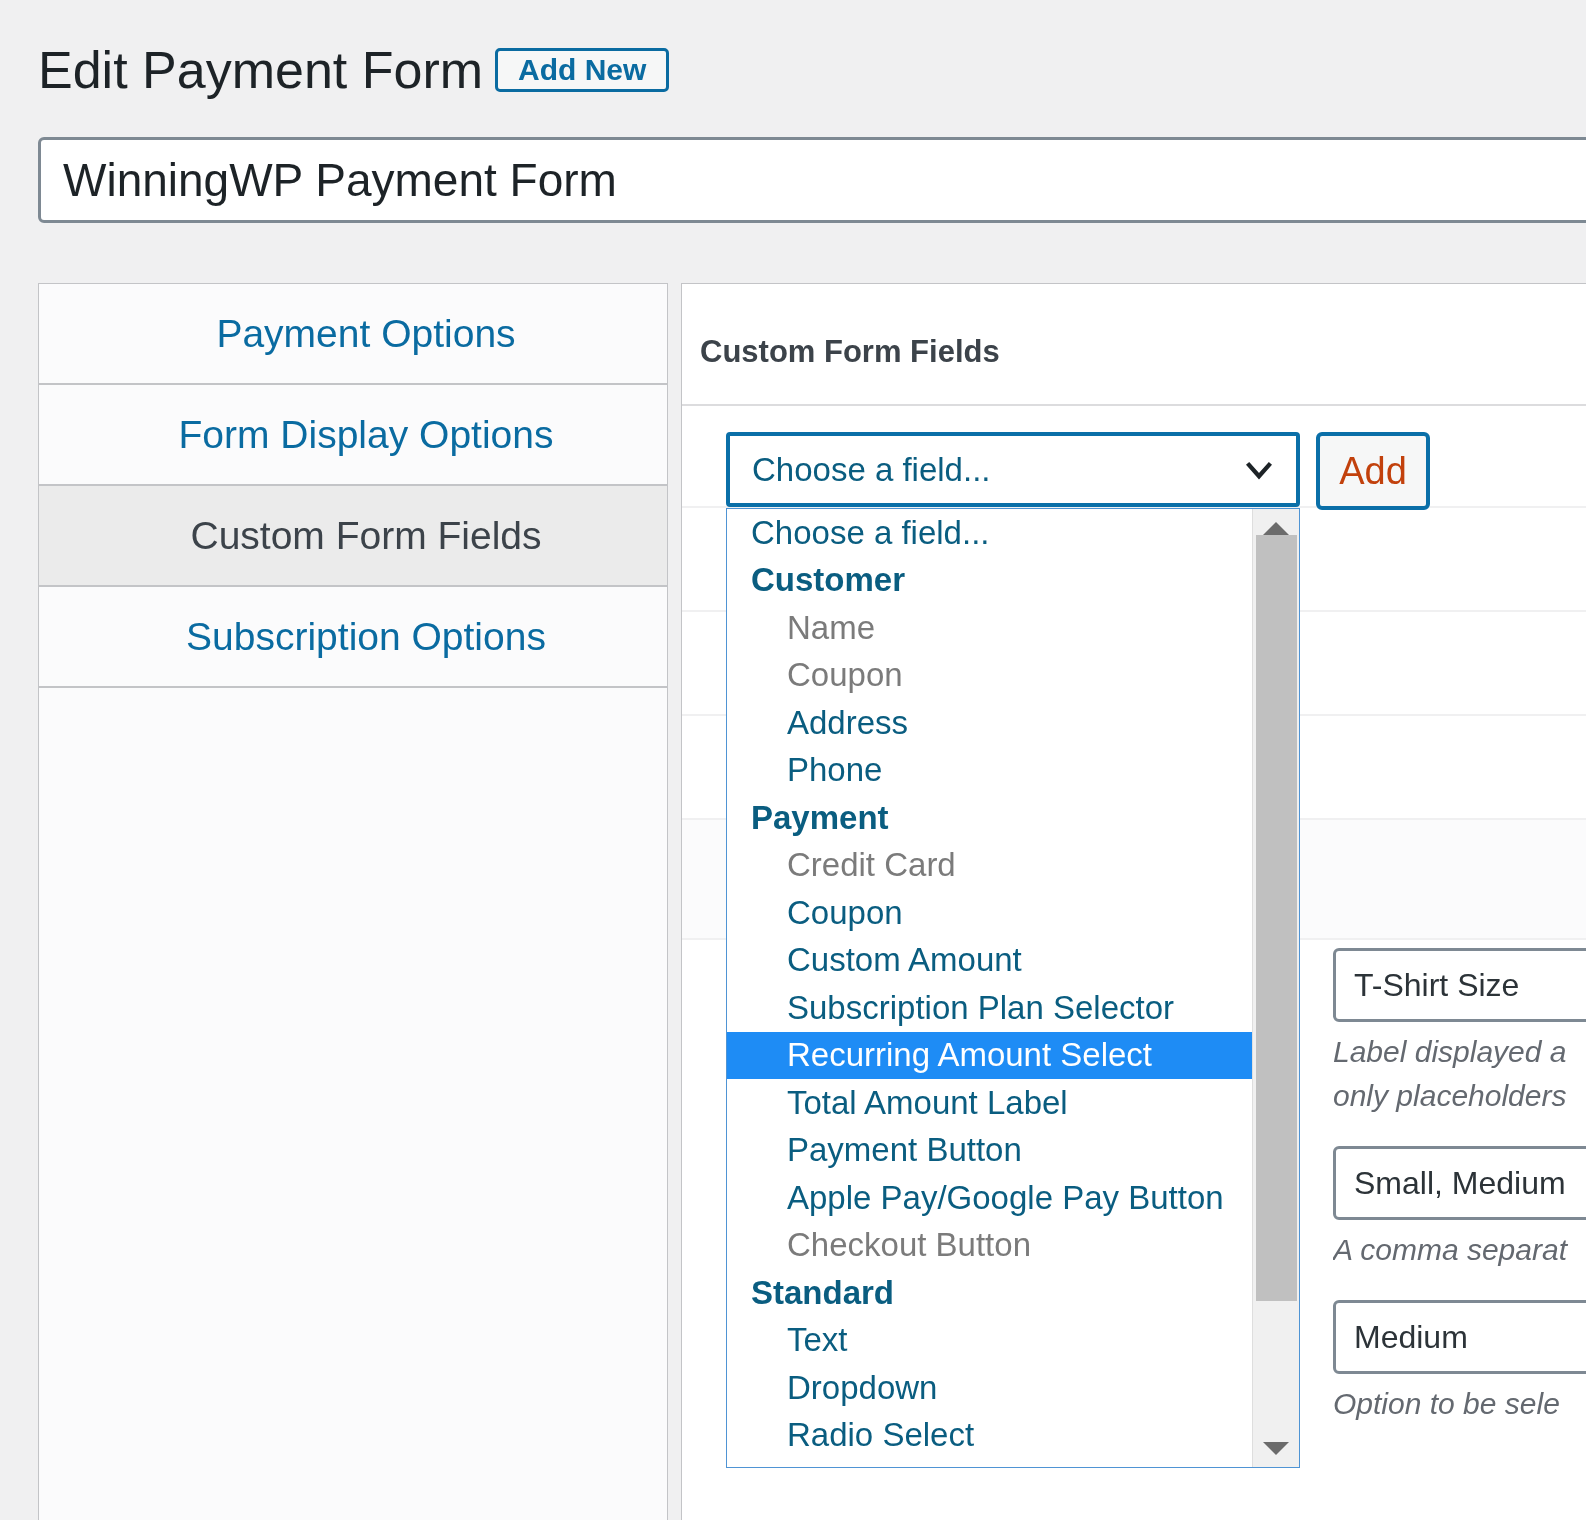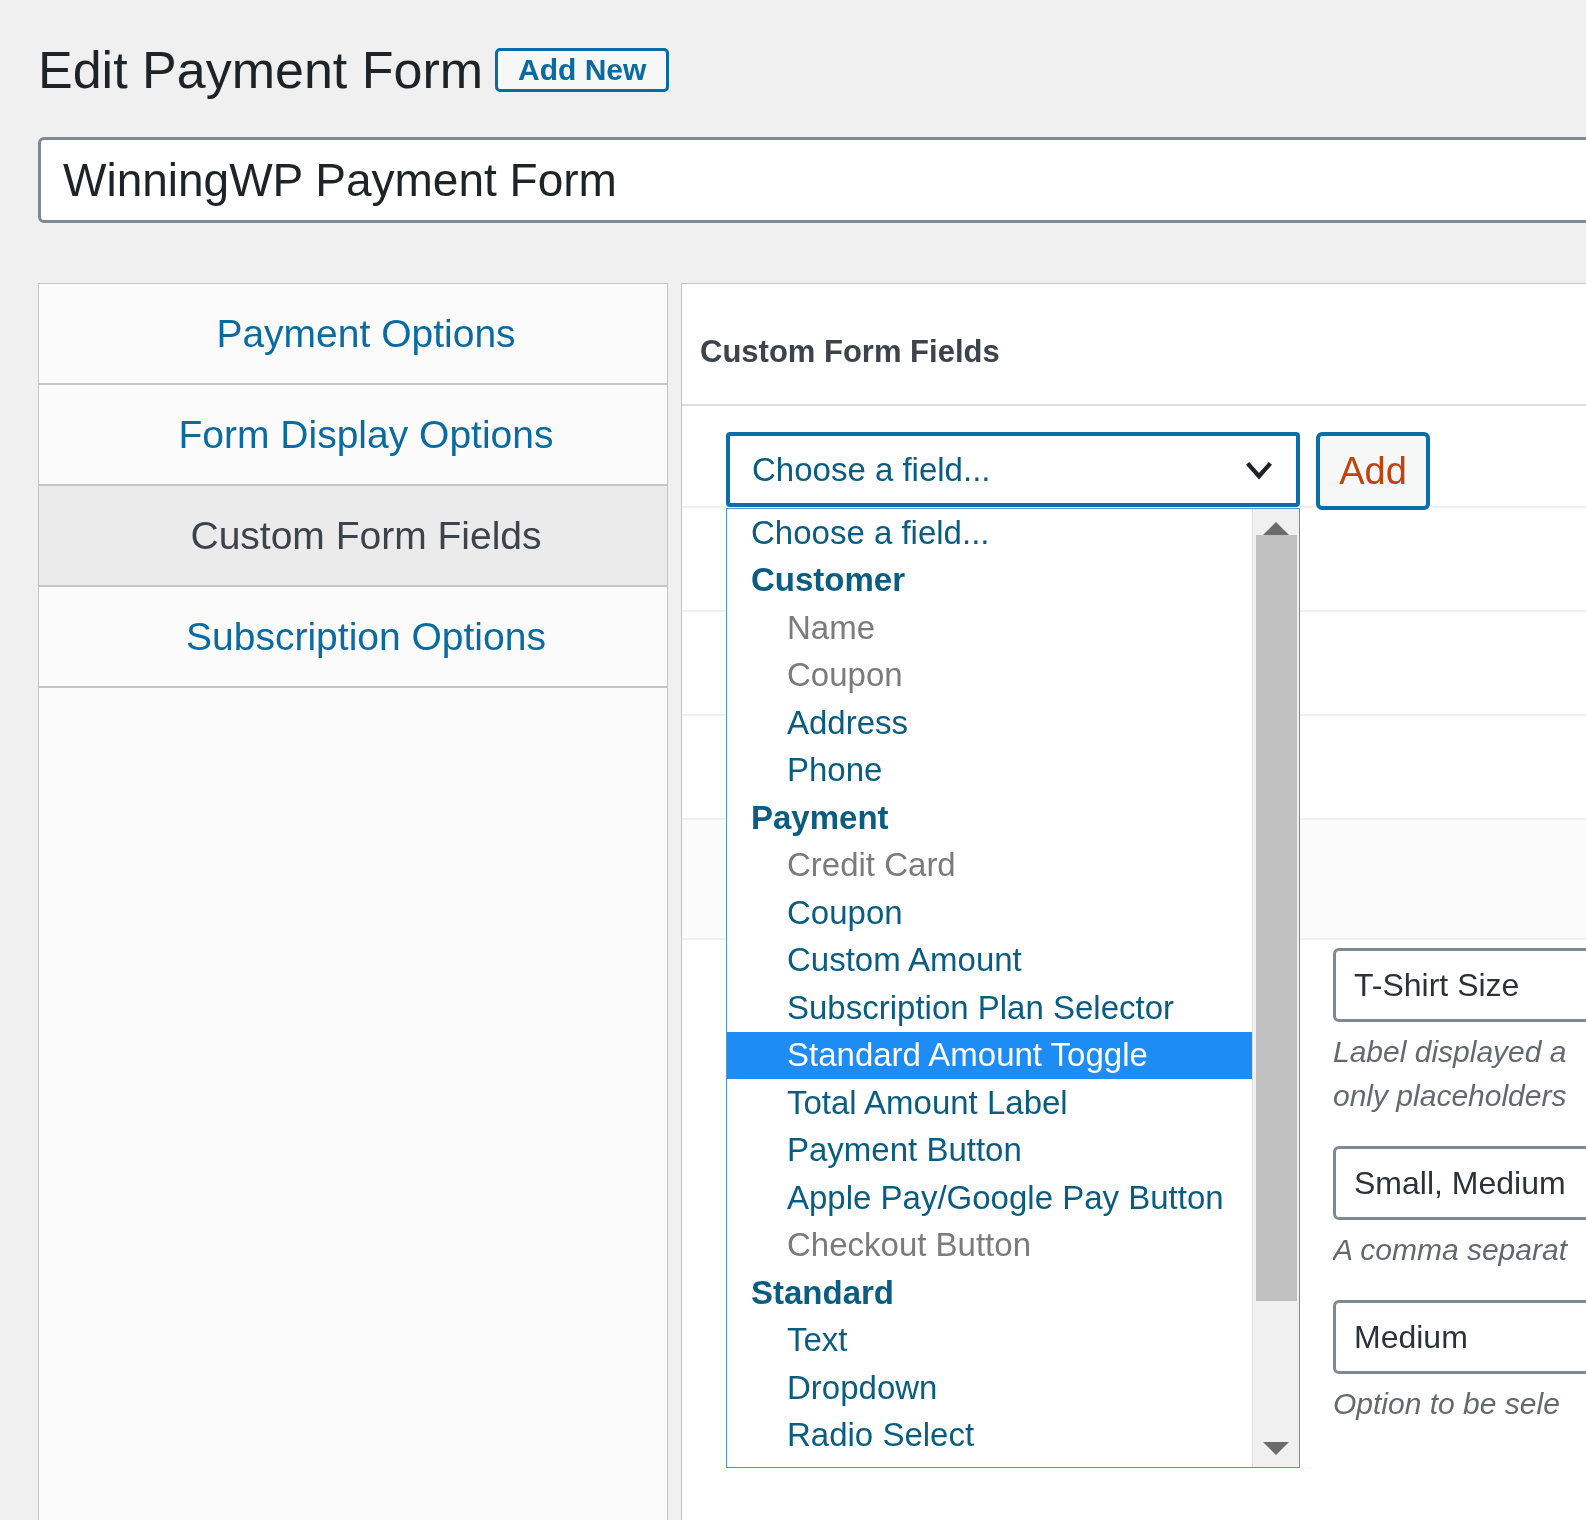--- a/index.html
+++ b/index.html
@@ -378,21 +378,21 @@
         <div class="opt child">
           <span>Coupon</span>
         </div>
         <div class="opt child">
           <span>Custom Amount</span>
         </div>
         <div class="opt child">
           <span>Subscription Plan Selector</span>
         </div>
         <div class="opt child selected">
-          <span>Standard Amount Toggle</span>
+          <span>Recurring Amount Select</span>
         </div>
         <div class="opt child">
           <span>Total Amount Label</span>
         </div>
         <div class="opt child">
           <span>Payment Button</span>
         </div>
         <div class="opt child">
           <span>Apple Pay/Google Pay Button</span>
         </div>

